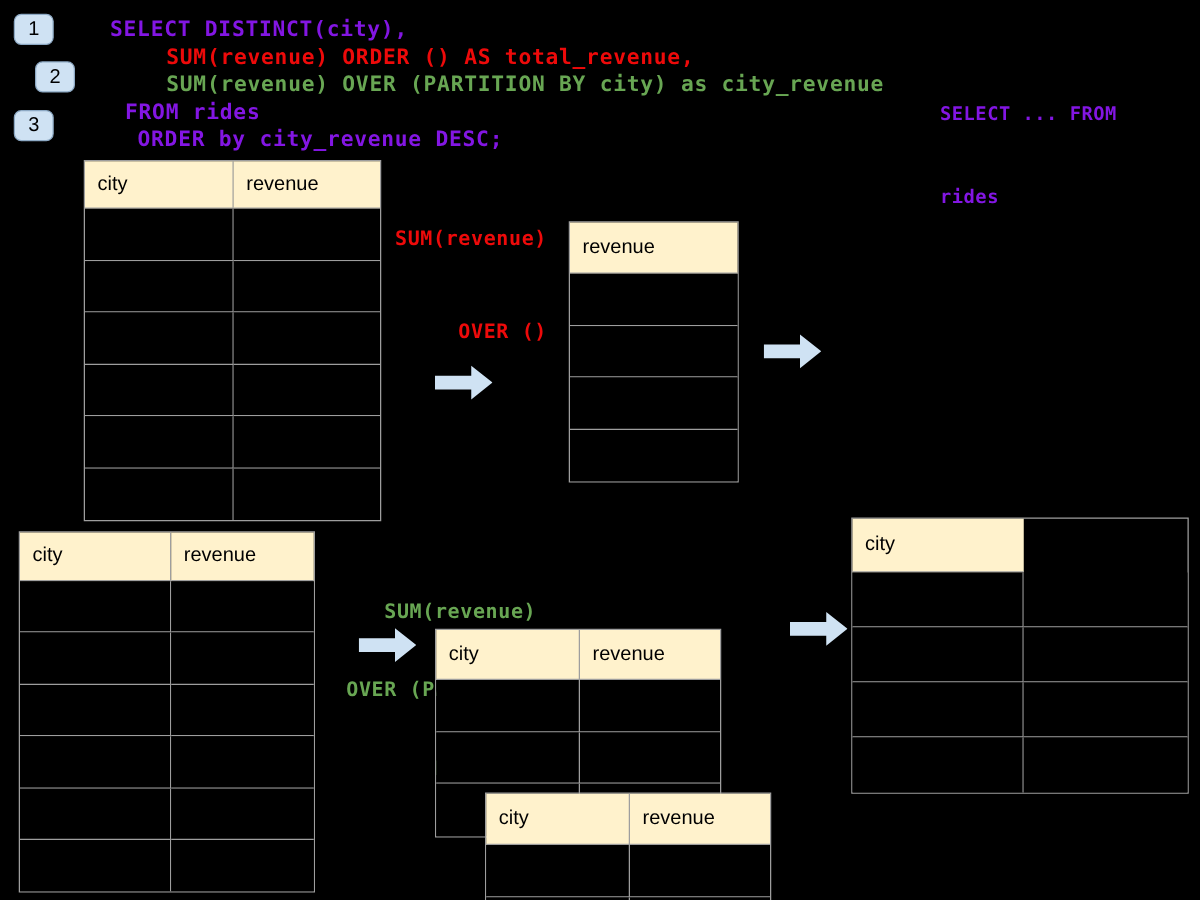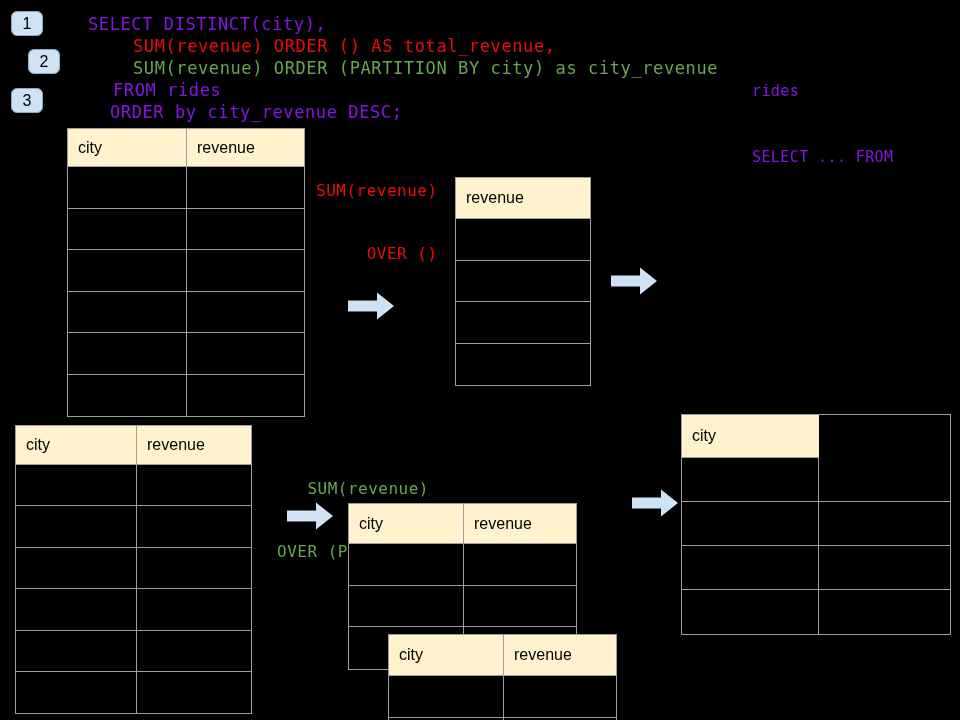--- a/index.html
+++ b/index.html
@@ -8,21 +8,21 @@
     background: #000;
     position: relative;
     overflow: hidden;
     font-family: "Liberation Sans", sans-serif;
   }
   .abs { position: absolute; }
 
   
   .code {
     font-family: "DejaVu Sans Mono", "Liberation Mono", monospace;
-    font-weight: normal;
+    font-weight: bold;
     white-space: pre;
   }
   .code-main { font-size: 17px; line-height: 22px; letter-spacing: 0.6px; }
   .code-side { font-size: 15px; line-height: 22px; letter-spacing: 0.4px; }
   .code-annot { font-size: 16px; line-height: 21px; letter-spacing: 0.5px; text-align: right; }
 
   
   .badge {
     background: #cfe2f3;
     border: 1.5px solid #8da9c4;
@@ -62,33 +62,33 @@
 <div class="abs badge" style="left:28px; top:49px;">
   <span>2</span>
 </div>
 <div class="abs badge" style="left:11px; top:88px;">
   <span>3</span>
 </div>
 
 <div>
   <div class="abs code code-main" style="left: 88px; top: 13px; color: rgb(131, 22, 227);">SELECT DISTINCT(city),</div>
   <div class="abs code code-main" style="left: 133px; top: 35px; color: rgb(237, 10, 10);">SUM(revenue) ORDER () AS total_revenue,</div>
-  <div class="abs code code-main" style="left: 133px; top: 57px; color: rgb(104, 166, 83);">SUM(revenue) ORDER (PARTITION BY city) as city_revenue</div>
-  <div class="abs code code-main" style="left: 113px; top: 79px; color: rgb(131, 22, 227); text-align: right;">FROM rides</div>
+  <div class="abs code code-main" style="left: 133px; top: 57px; color: rgb(104, 166, 83);">SUM(revenue) OVER (PARTITION BY city) as city_revenue</div>
+  <div class="abs code code-main" style="left: 100px; top: 79px; color: rgb(131, 22, 227); text-align: right;">FROM rides</div>
   <div class="abs code code-main" style="left: 110px; top: 101px; color: rgb(131, 22, 227);">ORDER by city_revenue DESC;</div>
 </div>
 
 <div class="abs code code-side" style="left:752px; top:36px;">
+  <div style="color: rgb(131, 22, 227);">SELECT ... FROM</div>
   <div style="color: rgb(131, 22, 227);">rides</div>
-  <div style="color: rgb(131, 22, 227);">SELECT ... FROM</div>
 </div>
 
 <div class="abs code code-annot" style="left:316px; top:138px;">
   <div style="color: rgb(237, 10, 10);">SUM(revenue)</div>
-  <div style="color: rgb(237, 10, 10);">OVER ()</div>
+  <div style="color: rgb(237, 10, 10); margin-top: 11px;">OVER ()</div>
 </div>
 
 <div class="abs code code-annot" style="left:277px; top:436px;">
   <div style="color: rgb(104, 166, 83);">SUM(revenue)</div>
   <div style="color: rgb(104, 166, 83);">OVER (PARTITION</div>
   <div style="color: rgb(104, 166, 83);">BY city)</div>
 </div>
 
 <div class="tbl" style="left:67px; top:128px; width:238px;">
   <div class="thead" style="grid-template-columns:119px 1fr; height:38px;">

